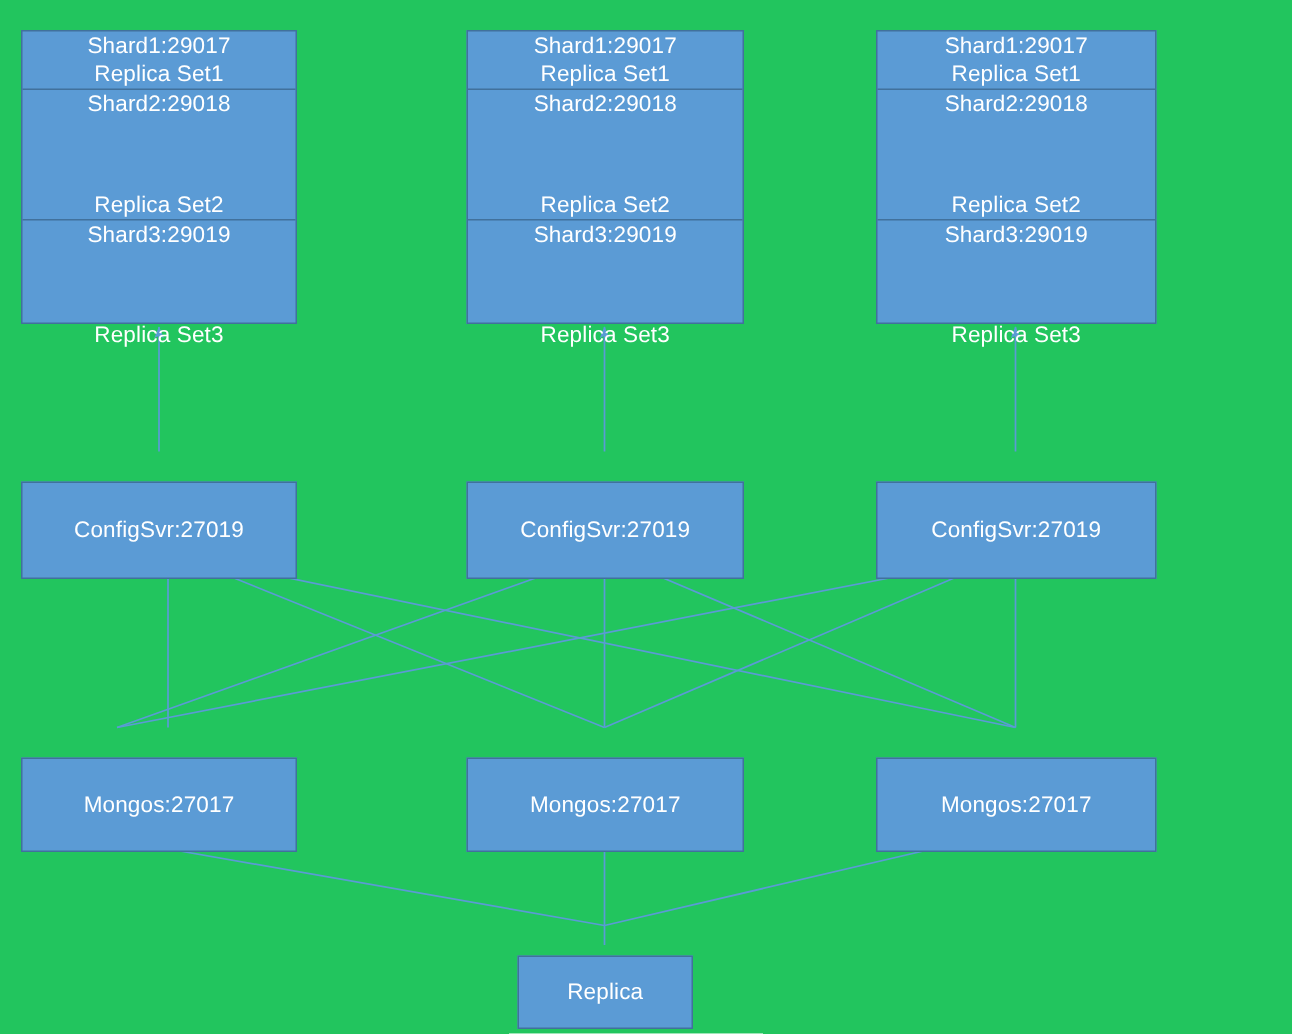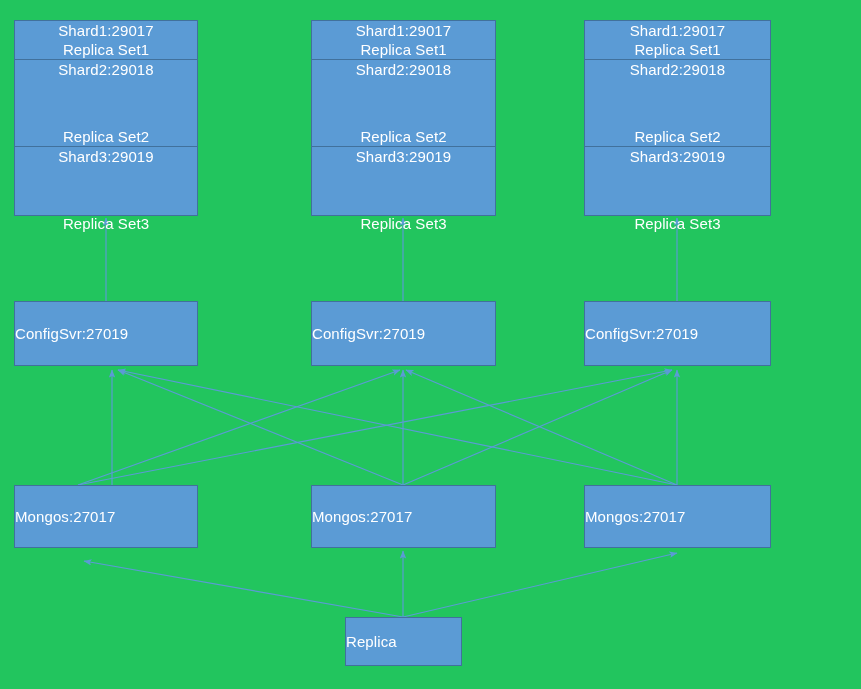--- a/index.html
+++ b/index.html
@@ -24,27 +24,28 @@
     pointer-events: none;
   }
   .node {
     position: absolute;
     box-sizing: border-box;
     background: #5b9bd5;
     border: 1px solid #41719c;
     color: #ffffff;
     display: flex;
     flex-direction: column;
-    align-items: flex-start;
+    align-items: center;
     justify-content: center;
     text-align: center;
     font-size: 15px;
     line-height: 19px;
     letter-spacing: 0.1px;
     z-index: 2;
+    margin-top: 20px;
   }
   .stack {
     position: absolute;
     box-sizing: border-box;
     background: #5b9bd5;
     border: 1px solid #41719c;
     display: flex;
     flex-direction: column;
     z-index: 2;
   }

